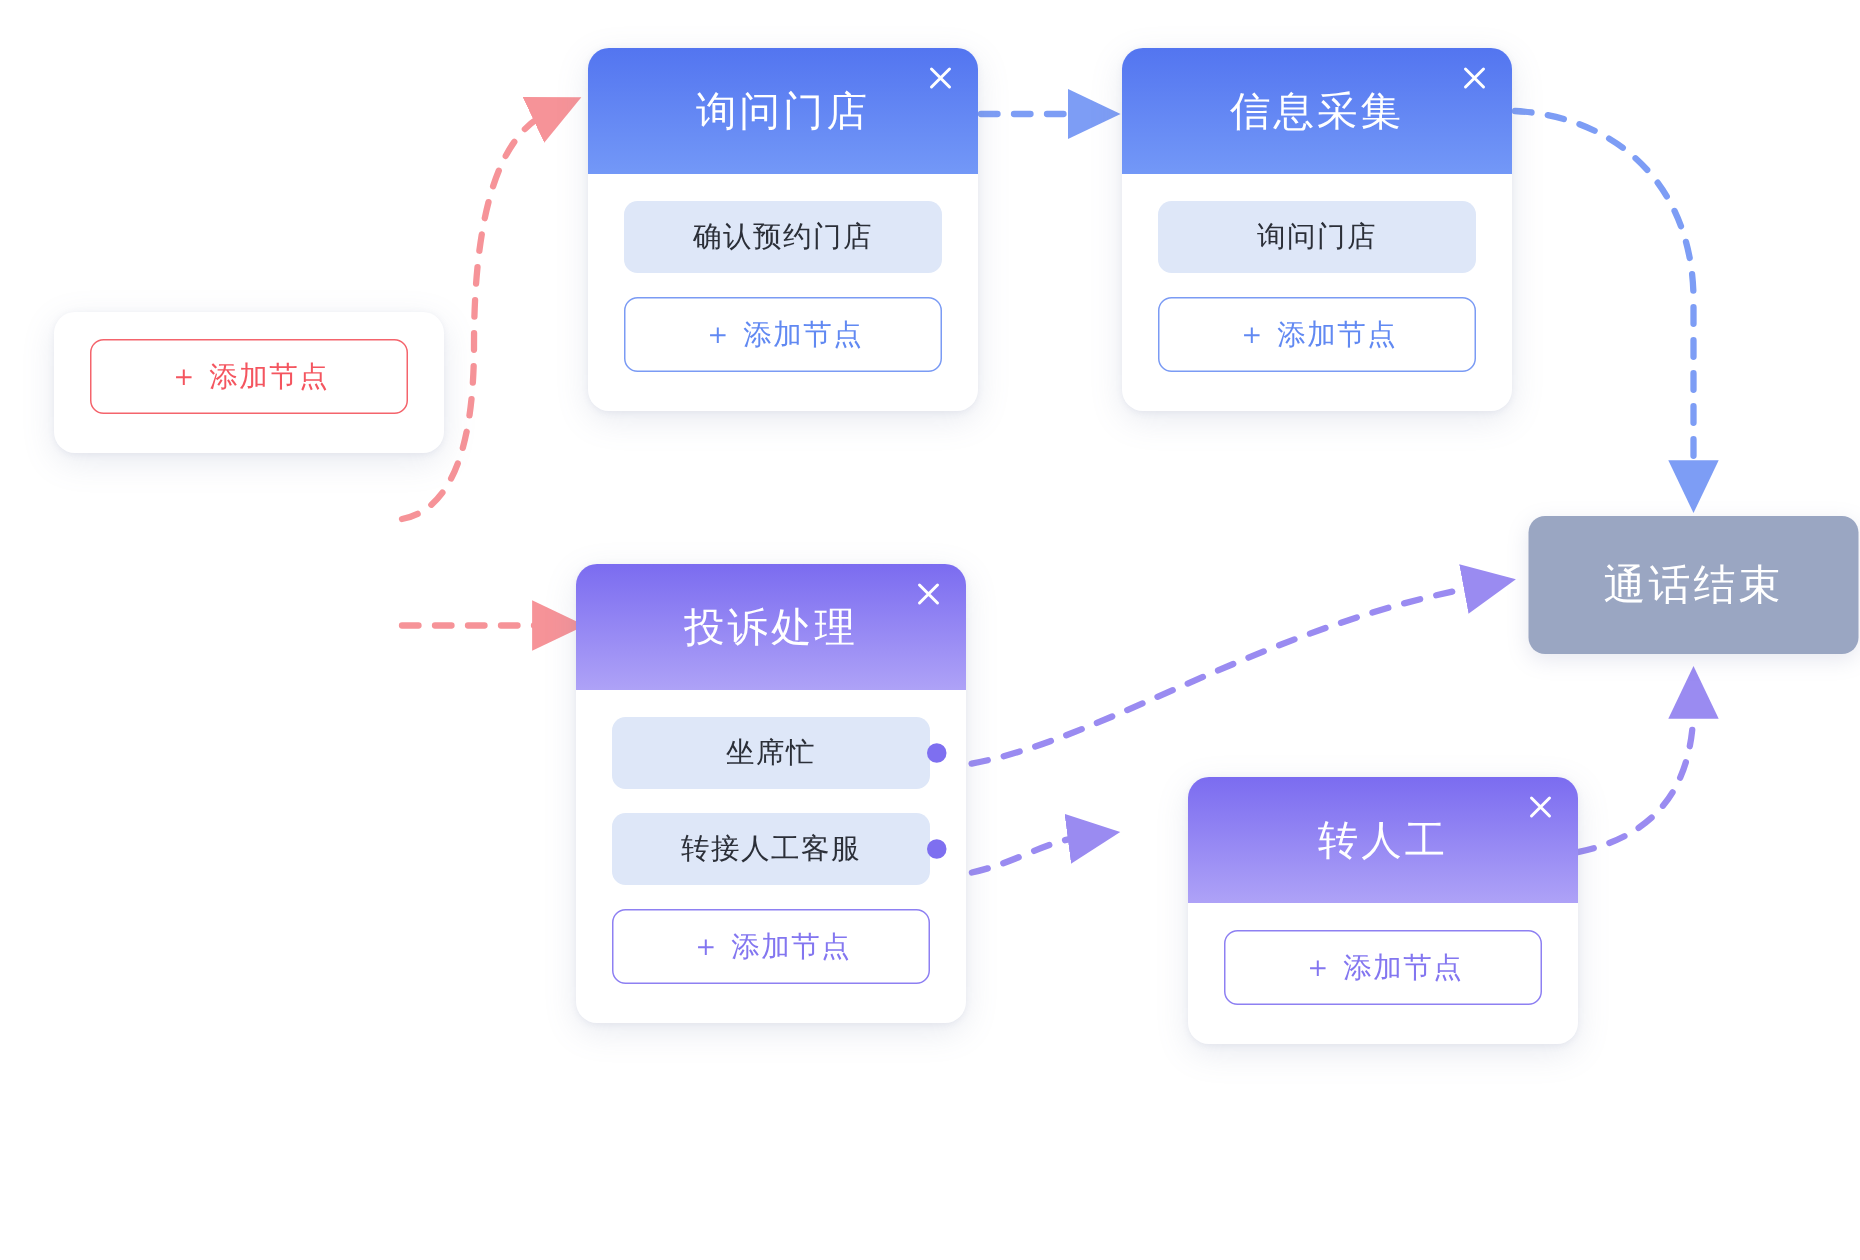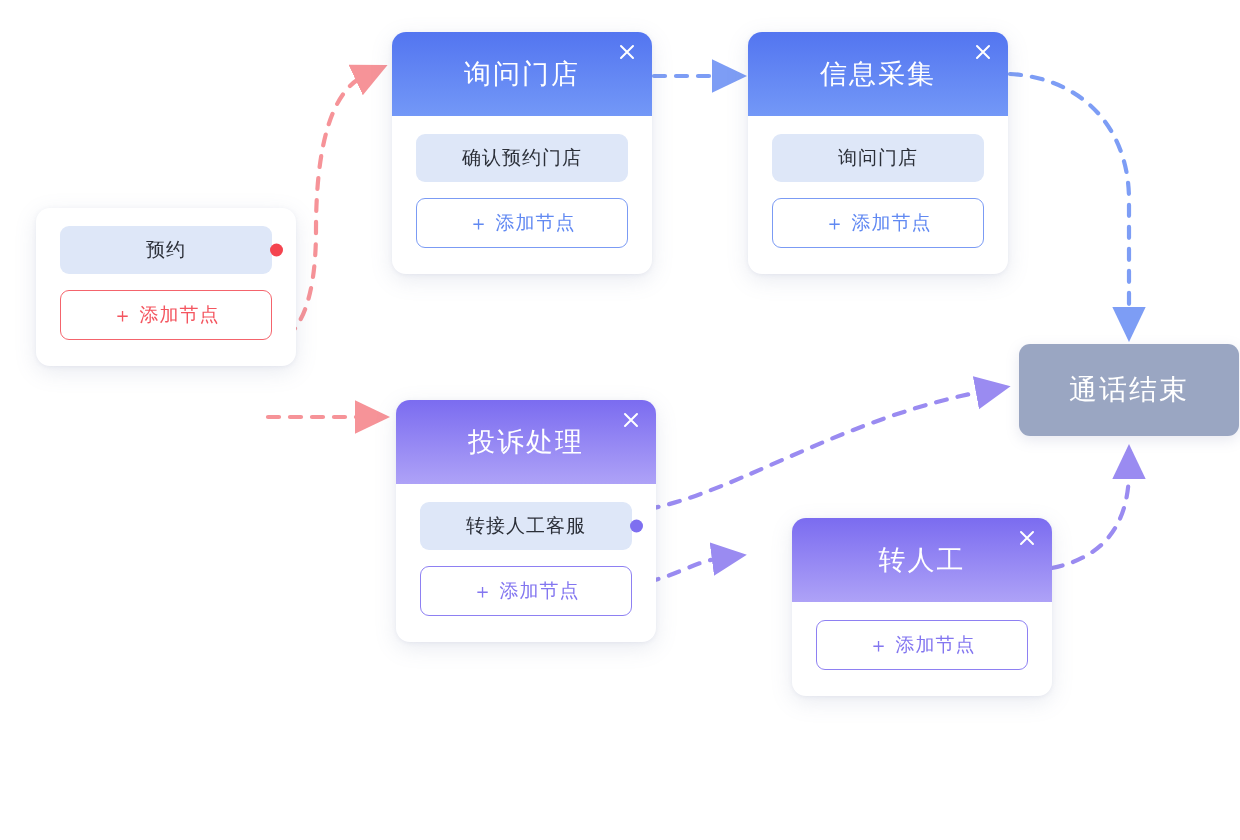--- a/index.html
+++ b/index.html
@@ -145,81 +145,81 @@
 
     <path d="M 626,512 C 720,505 830,420 985,391" fill="none" stroke="#9A8BF1" stroke-width="4.2" stroke-linecap="round" stroke-dasharray="11 11" marker-end="url(#ah-purple)"></path>
 
     <path d="M 626,585 C 672,581 690,562 721,558" fill="none" stroke="#9A8BF1" stroke-width="4.2" stroke-linecap="round" stroke-dasharray="11 11" marker-end="url(#ah-purple)"></path>
 
     <path d="M 1008,572 C 1078,572 1129,548 1129,470" fill="none" stroke="#9A8BF1" stroke-width="4.2" stroke-linecap="round" stroke-dasharray="11 11" marker-end="url(#ah-purple)"></path>
   </svg>
 
   <div class="node theme-red" style="left:36px; top:208px; width:260px;">
     <div class="node-body">
-      <div class="option">
-        <span>预约</span>
+      <div class="add-btn">
+        <span class="plus">＋</span>
+        <span>添加节点</span>
+      </div>
+    </div>
+  </div>
+
+  <div class="node theme-blue" style="left:392px; top:32px; width:260px;">
+    <div class="node-header">
+      <span>询问门店</span>
+      <span class="close-icon">
+        <svg width="22" height="22" viewBox="0 0 22 22">
+          <path d="M5,5 L17,17 M17,5 L5,17" stroke="#ffffff" stroke-width="2" stroke-linecap="round"></path>
+        </svg>
+      </span>
+    </div>
+    <div class="node-body">
+      <div class="option">
+        <span>确认预约门店</span>
+      </div>
+      <div class="add-btn">
+        <span class="plus">＋</span>
+        <span>添加节点</span>
+      </div>
+    </div>
+  </div>
+
+  <div class="node theme-blue" style="left:748px; top:32px; width:260px;">
+    <div class="node-header">
+      <span>信息采集</span>
+      <span class="close-icon">
+        <svg width="22" height="22" viewBox="0 0 22 22">
+          <path d="M5,5 L17,17 M17,5 L5,17" stroke="#ffffff" stroke-width="2" stroke-linecap="round"></path>
+        </svg>
+      </span>
+    </div>
+    <div class="node-body">
+      <div class="option">
+        <span>询问门店</span>
+      </div>
+      <div class="add-btn">
+        <span class="plus">＋</span>
+        <span>添加节点</span>
+      </div>
+    </div>
+  </div>
+
+  <div class="node theme-purple" style="left:384px; top:376px; width:260px;">
+    <div class="node-header">
+      <span>投诉处理</span>
+      <span class="close-icon">
+        <svg width="22" height="22" viewBox="0 0 22 22">
+          <path d="M5,5 L17,17 M17,5 L5,17" stroke="#ffffff" stroke-width="2" stroke-linecap="round"></path>
+        </svg>
+      </span>
+    </div>
+    <div class="node-body">
+      <div class="option">
+        <span>坐席忙</span>
         <span class="port"></span>
       </div>
-      <div class="add-btn">
-        <span class="plus">＋</span>
-        <span>添加节点</span>
-      </div>
-    </div>
-  </div>
-
-  <div class="node theme-blue" style="left:392px; top:32px; width:260px;">
-    <div class="node-header">
-      <span>询问门店</span>
-      <span class="close-icon">
-        <svg width="22" height="22" viewBox="0 0 22 22">
-          <path d="M5,5 L17,17 M17,5 L5,17" stroke="#ffffff" stroke-width="2" stroke-linecap="round"></path>
-        </svg>
-      </span>
-    </div>
-    <div class="node-body">
-      <div class="option">
-        <span>确认预约门店</span>
-      </div>
-      <div class="add-btn">
-        <span class="plus">＋</span>
-        <span>添加节点</span>
-      </div>
-    </div>
-  </div>
-
-  <div class="node theme-blue" style="left:748px; top:32px; width:260px;">
-    <div class="node-header">
-      <span>信息采集</span>
-      <span class="close-icon">
-        <svg width="22" height="22" viewBox="0 0 22 22">
-          <path d="M5,5 L17,17 M17,5 L5,17" stroke="#ffffff" stroke-width="2" stroke-linecap="round"></path>
-        </svg>
-      </span>
-    </div>
-    <div class="node-body">
-      <div class="option">
-        <span>询问门店</span>
-      </div>
-      <div class="add-btn">
-        <span class="plus">＋</span>
-        <span>添加节点</span>
-      </div>
-    </div>
-  </div>
-
-  <div class="node theme-purple" style="left:396px; top:376px; width:260px;margin-top:24px;">
-    <div class="node-header">
-      <span>投诉处理</span>
-      <span class="close-icon">
-        <svg width="22" height="22" viewBox="0 0 22 22">
-          <path d="M5,5 L17,17 M17,5 L5,17" stroke="#ffffff" stroke-width="2" stroke-linecap="round"></path>
-        </svg>
-      </span>
-    </div>
-    <div class="node-body">
       <div class="option">
         <span>转接人工客服</span>
         <span class="port"></span>
       </div>
       <div class="add-btn">
         <span class="plus">＋</span>
         <span>添加节点</span>
       </div>
     </div>
   </div>

